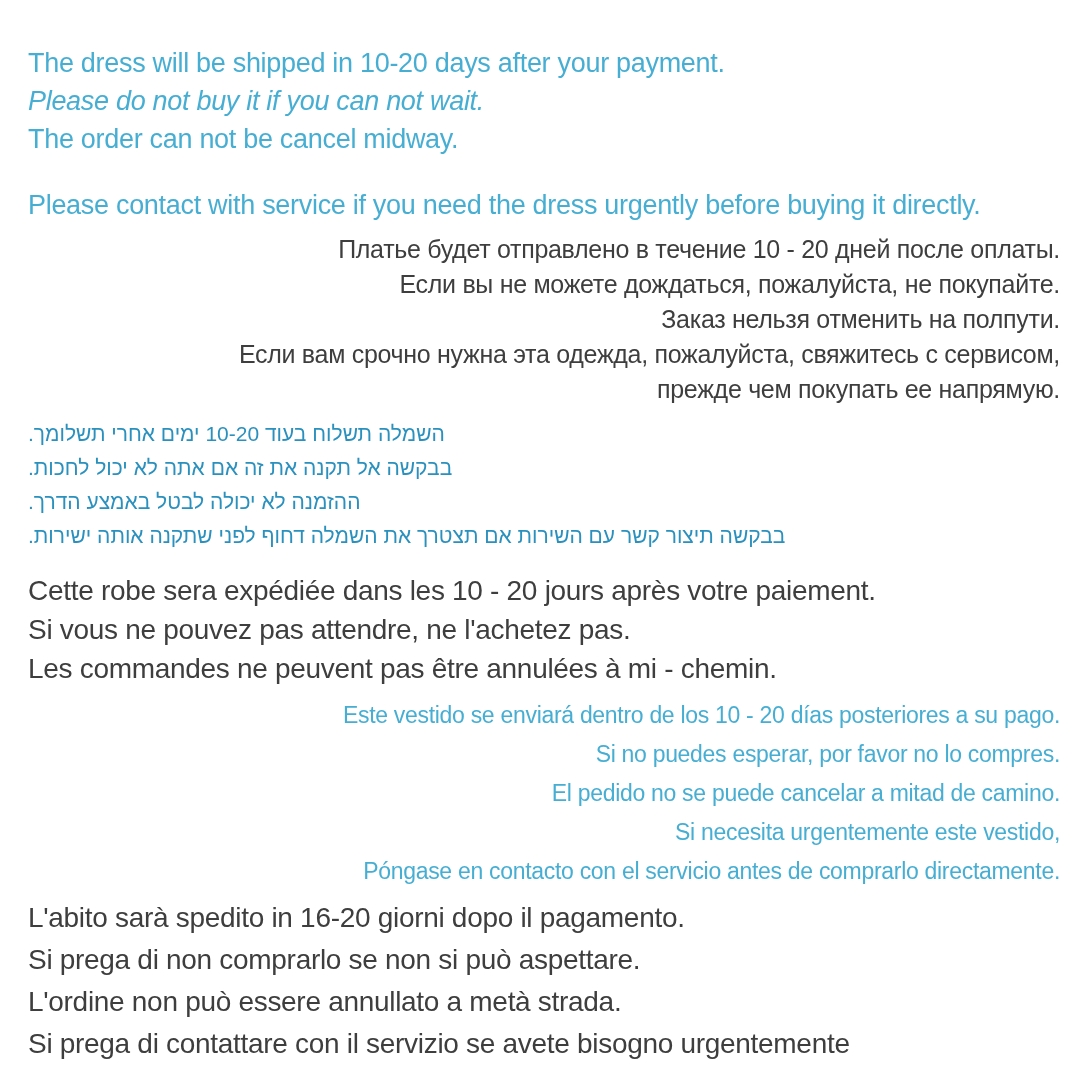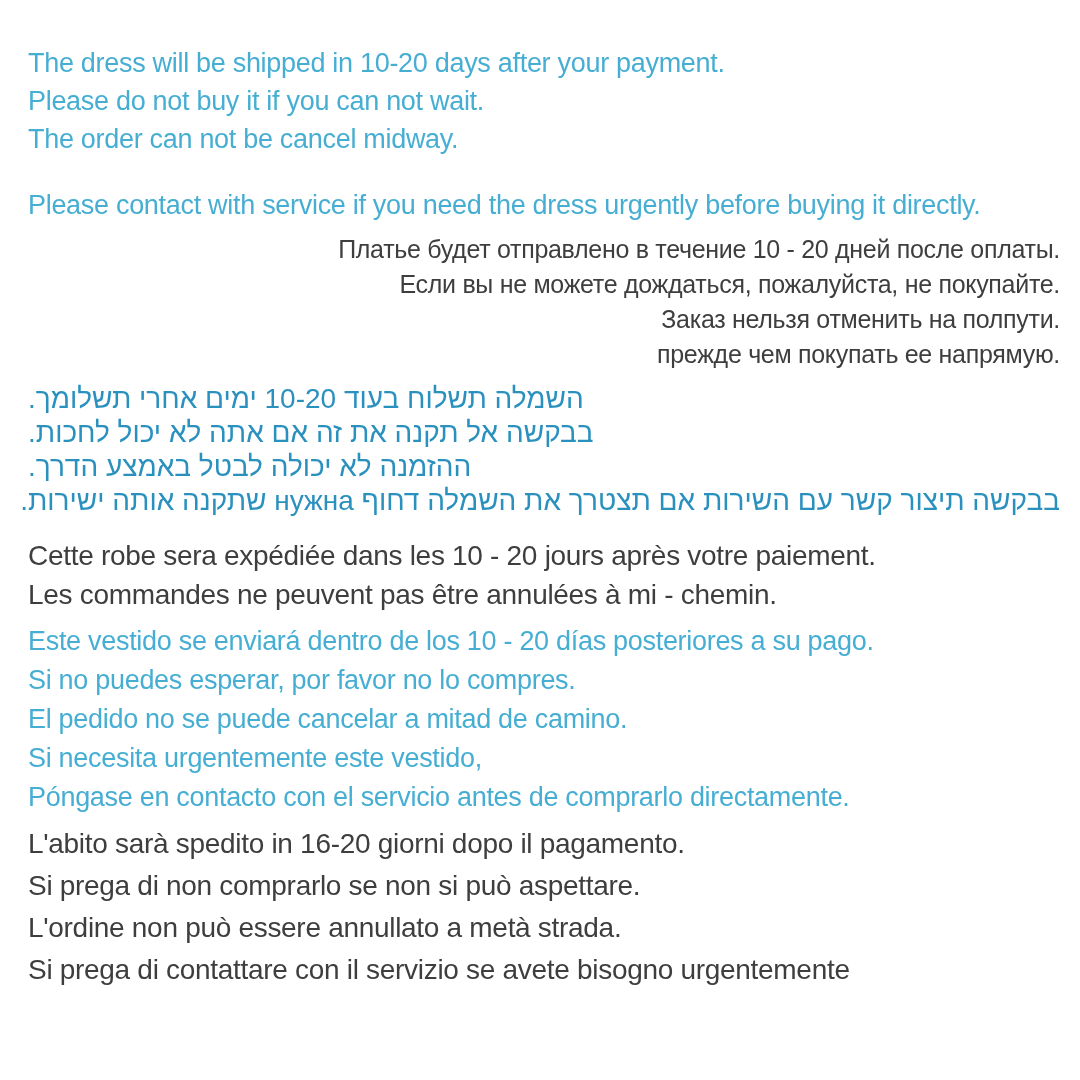--- a/index.html
+++ b/index.html
@@ -23,56 +23,58 @@
     letter-spacing: -0.3px;
     white-space: nowrap;
   }
   .sec-english   { margin-bottom: 8px; }
   .sec-english p { font-size: 27px; line-height: 38px; }
 
   .sec-russian   { margin-bottom: 10px; text-align: right; }
   .sec-russian p { font-size: 25px; line-height: 35px; }
 
   .sec-hebrew    { margin-bottom: 18px; direction: rtl; text-align: left; }
-  .sec-hebrew p  { font-size: 28px; line-height: 34px; letter-spacing: 0; }
+  .sec-hebrew p  { font-size: 21px; line-height: 34px; letter-spacing: 0; }
 
   .sec-french    { margin-bottom: 8px; }
   .sec-french p  { font-size: 28px; line-height: 39px; }
 
   .sec-spanish   { margin-bottom: 6px; }
-  .sec-spanish p { font-size: 27px; line-height: 39px; }
+  .sec-spanish p { font-size: 23px; line-height: 39px; text-align: right; }
 
   .sec-italian   { margin-bottom: 0; }
   .sec-italian p { font-size: 28px; line-height: 42px; }
 </style>
 </head>
 <body>
 
 <div class="canvas">
   <main id="notice">
       <div class="section sec-english">
         <p style="color: rgb(71, 174, 211);">The dress will be shipped in 10-20 days after your payment.</p>
-        <p style="color: rgb(71, 174, 211);">Please do not buy it if you can not wait.</p>
+        <p style="color: rgb(71, 174, 211); font-style: italic;">Please do not buy it if you can not wait.</p>
         <p style="color: rgb(71, 174, 211);">The order can not be cancel midway.</p>
         <p style="color: rgb(71, 174, 211); margin-top: 28px;">Please contact with service if you need the dress urgently before buying it directly.</p>
       </div>
       <div class="section sec-russian">
         <p style="color: rgb(62, 62, 62);">Платье будет отправлено в течение 10 - 20 дней после оплаты.</p>
         <p style="color: rgb(62, 62, 62);">Если вы не можете дождаться, пожалуйста, не покупайте.</p>
         <p style="color: rgb(62, 62, 62);">Заказ нельзя отменить на полпути.</p>
+        <p style="color: rgb(62, 62, 62);">Если вам срочно нужна эта одежда, пожалуйста, свяжитесь с сервисом,</p>
         <p style="color: rgb(62, 62, 62);">прежде чем покупать ее напрямую.</p>
       </div>
       <div class="section sec-hebrew" dir="rtl">
         <p style="color: rgb(42, 144, 190);">השמלה תשלוח בעוד 10-20 ימים אחרי תשלומך.</p>
         <p style="color: rgb(42, 144, 190);">בבקשה אל תקנה את זה אם אתה לא יכול לחכות.</p>
         <p style="color: rgb(42, 144, 190);">ההזמנה לא יכולה לבטל באמצע הדרך.</p>
-        <p style="color: rgb(42, 144, 190);">בבקשה תיצור קשר עם השירות אם תצטרך את השמלה דחוף нужна שתקנה אותה ישירות.</p>
+        <p style="color: rgb(42, 144, 190);">בבקשה תיצור קשר עם השירות אם תצטרך את השמלה דחוף לפני שתקנה אותה ישירות.</p>
       </div>
       <div class="section sec-french">
         <p style="color: rgb(62, 62, 62);">Cette robe sera expédiée dans les 10 - 20 jours après votre paiement.</p>
+        <p style="color: rgb(62, 62, 62);">Si vous ne pouvez pas attendre, ne l'achetez pas.</p>
         <p style="color: rgb(62, 62, 62);">Les commandes ne peuvent pas être annulées à mi - chemin.</p>
       </div>
       <div class="section sec-spanish">
         <p style="color: rgb(71, 174, 211);">Este vestido se enviará dentro de los 10 - 20 días posteriores a su pago.</p>
         <p style="color: rgb(71, 174, 211);">Si no puedes esperar, por favor no lo compres.</p>
         <p style="color: rgb(71, 174, 211);">El pedido no se puede cancelar a mitad de camino.</p>
         <p style="color: rgb(71, 174, 211);">Si necesita urgentemente este vestido,</p>
         <p style="color: rgb(71, 174, 211);">Póngase en contacto con el servicio antes de comprarlo directamente.</p>
       </div>
       <div class="section sec-italian">

